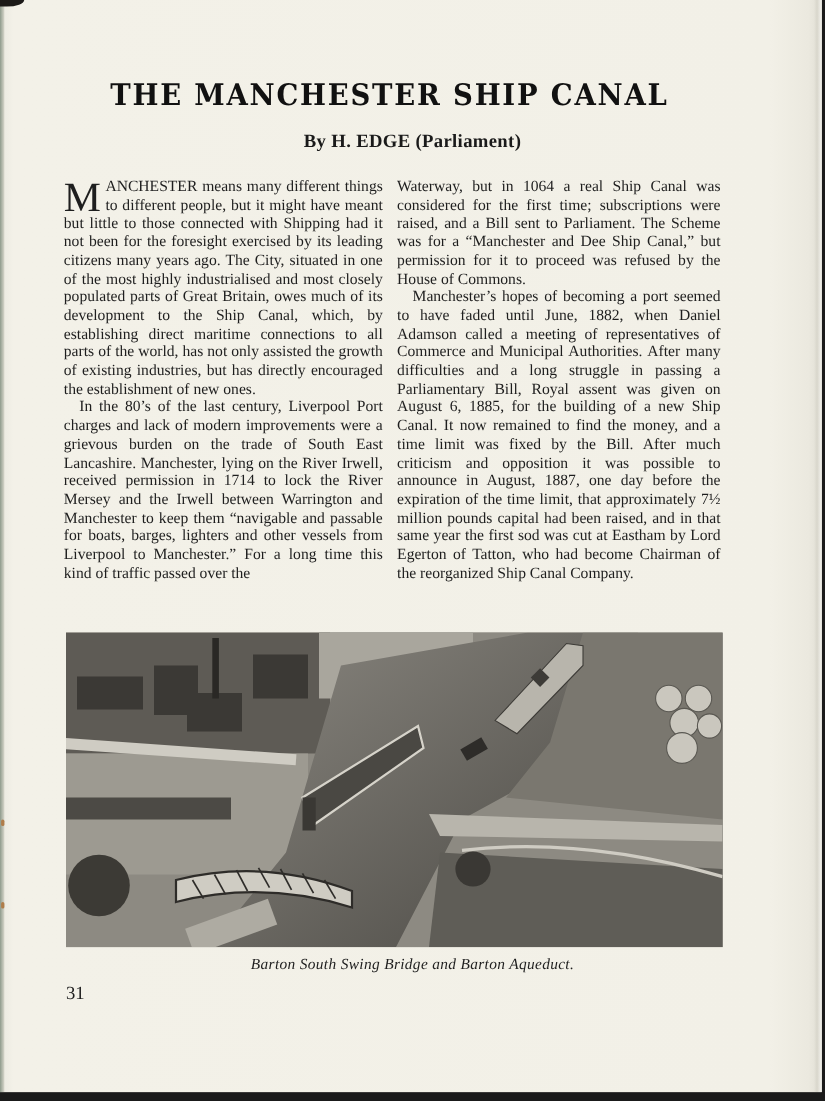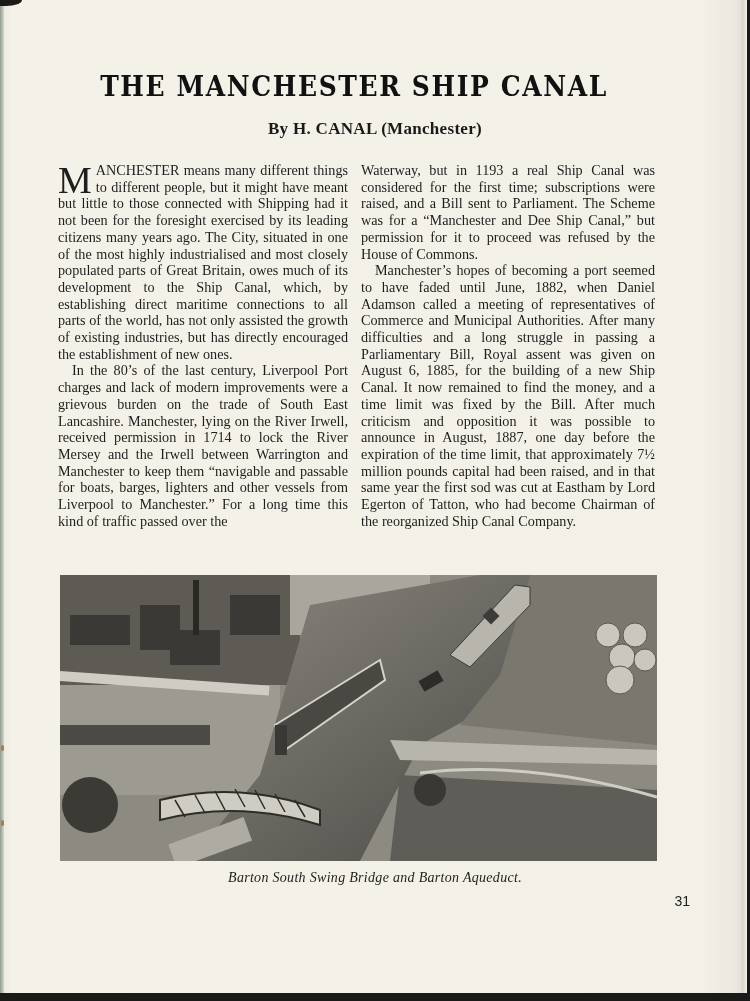--- a/index.html
+++ b/index.html
@@ -69,23 +69,23 @@
     .photo svg { display: block; }
     .caption {
       position: absolute; left: 60px; top: 870px; width: 630px;
       text-align: center;
       font-family: "Liberation Serif", serif;
       font-style: italic; font-size: 14px; color: #1e1e1e;
       letter-spacing: 0.3px;
     }
     .page-number {
       position: absolute; left: 60px; top: 893px; width: 630px;
-      text-align: right;
-      font-family: Liberation Sans, sans-serif;
-      font-size: 14px; color: #1e1e1e;
+      text-align: left;
+      font-family: Liberation Serif, serif;
+      font-size: 17px; color: #1e1e1e;
     }
     .bottom-edge {
       position: absolute; left: 0; top: 993px; width: 750px; height: 8px;
       background: #1a1a1a;
     }
     .binding-marks span {
       position: absolute; left: 1px; width: 3px; height: 6px;
       background: #b07d4a; border-radius: 2px;
     }
   </style>
@@ -95,29 +95,29 @@
 <div class="page">
   <div class="spine-shadow"></div>
   <div class="right-edge"></div>
   <div class="corner-curl"></div>
   <div class="binding-marks">
     <span style="top:745px"></span>
     <span style="top:820px"></span>
   </div>
 
   <div class="title">THE MANCHESTER SHIP CANAL</div>
-  <div class="byline">By H. CANAL (Manchester)</div>
+  <div class="byline">By H. EDGE (Parliament)</div>
 
   <div class="col col-left">
     <p class="first"><span class="dropcap">M</span><span>ANCHESTER means many different things to different people, but it might have meant but little to those connected with Shipping had it not been for the foresight exercised by its leading citizens many years ago.  The City, situated in one of the most highly industrialised and most closely populated parts of Great Britain, owes much of its development to the Ship Canal, which, by establishing direct maritime connections to all parts of the world, has not only assisted the growth of existing industries, but has directly encouraged the establishment of new ones.</span></p>
     <p>In the 80’s of the last century, Liverpool Port charges and lack of modern improvements were a grievous burden on the trade of South East Lancashire.  Manchester, lying on the River Irwell, received permission in 1714 to lock the River Mersey and the Irwell between Warrington and Manchester to keep them “navigable and passable for boats, barges, lighters and other vessels from Liverpool to Manchester.”  For a long time this kind of traffic passed over the</p>
   </div>
 
   <div class="col col-right">
-    <p class="first">Waterway, but in 1193 a real Ship Canal was considered for the first time; subscriptions were raised, and a Bill sent to Parliament.  The Scheme was for a “Manchester and Dee Ship Canal,” but permission for it to proceed was refused by the House of Commons.</p>
+    <p class="first">Waterway, but in 1064 a real Ship Canal was considered for the first time; subscriptions were raised, and a Bill sent to Parliament.  The Scheme was for a “Manchester and Dee Ship Canal,” but permission for it to proceed was refused by the House of Commons.</p>
     <p>Manchester’s hopes of becoming a port seemed to have faded until June, 1882, when Daniel Adamson called a meeting of representatives of Commerce and Municipal Authorities. After many difficulties and a long struggle in passing a Parliamentary Bill, Royal assent was given on August 6, 1885, for the building of a new Ship Canal.  It now remained to find the money, and a time limit was fixed by the Bill. After much criticism and opposition it was possible to announce in August, 1887, one day before the expiration of the time limit, that approximately 7½ million pounds capital had been raised, and in that same year the first sod was cut at Eastham by Lord Egerton of Tatton, who had become Chairman of the reorganized Ship Canal Company.</p>
   </div>
 
   <div class="photo" title="Aerial photograph of the canal with a swing bridge, an aqueduct, a ship, a tug and oil storage tanks">
     <svg width="597" height="286" viewBox="0 0 597 286">
       <defs>
         <linearGradient id="water" x1="0" y1="0" x2="1" y2="1">
           <stop offset="0" stop-color="#8a8780"></stop>
           <stop offset="1" stop-color="#4a4843"></stop>
         </linearGradient>

